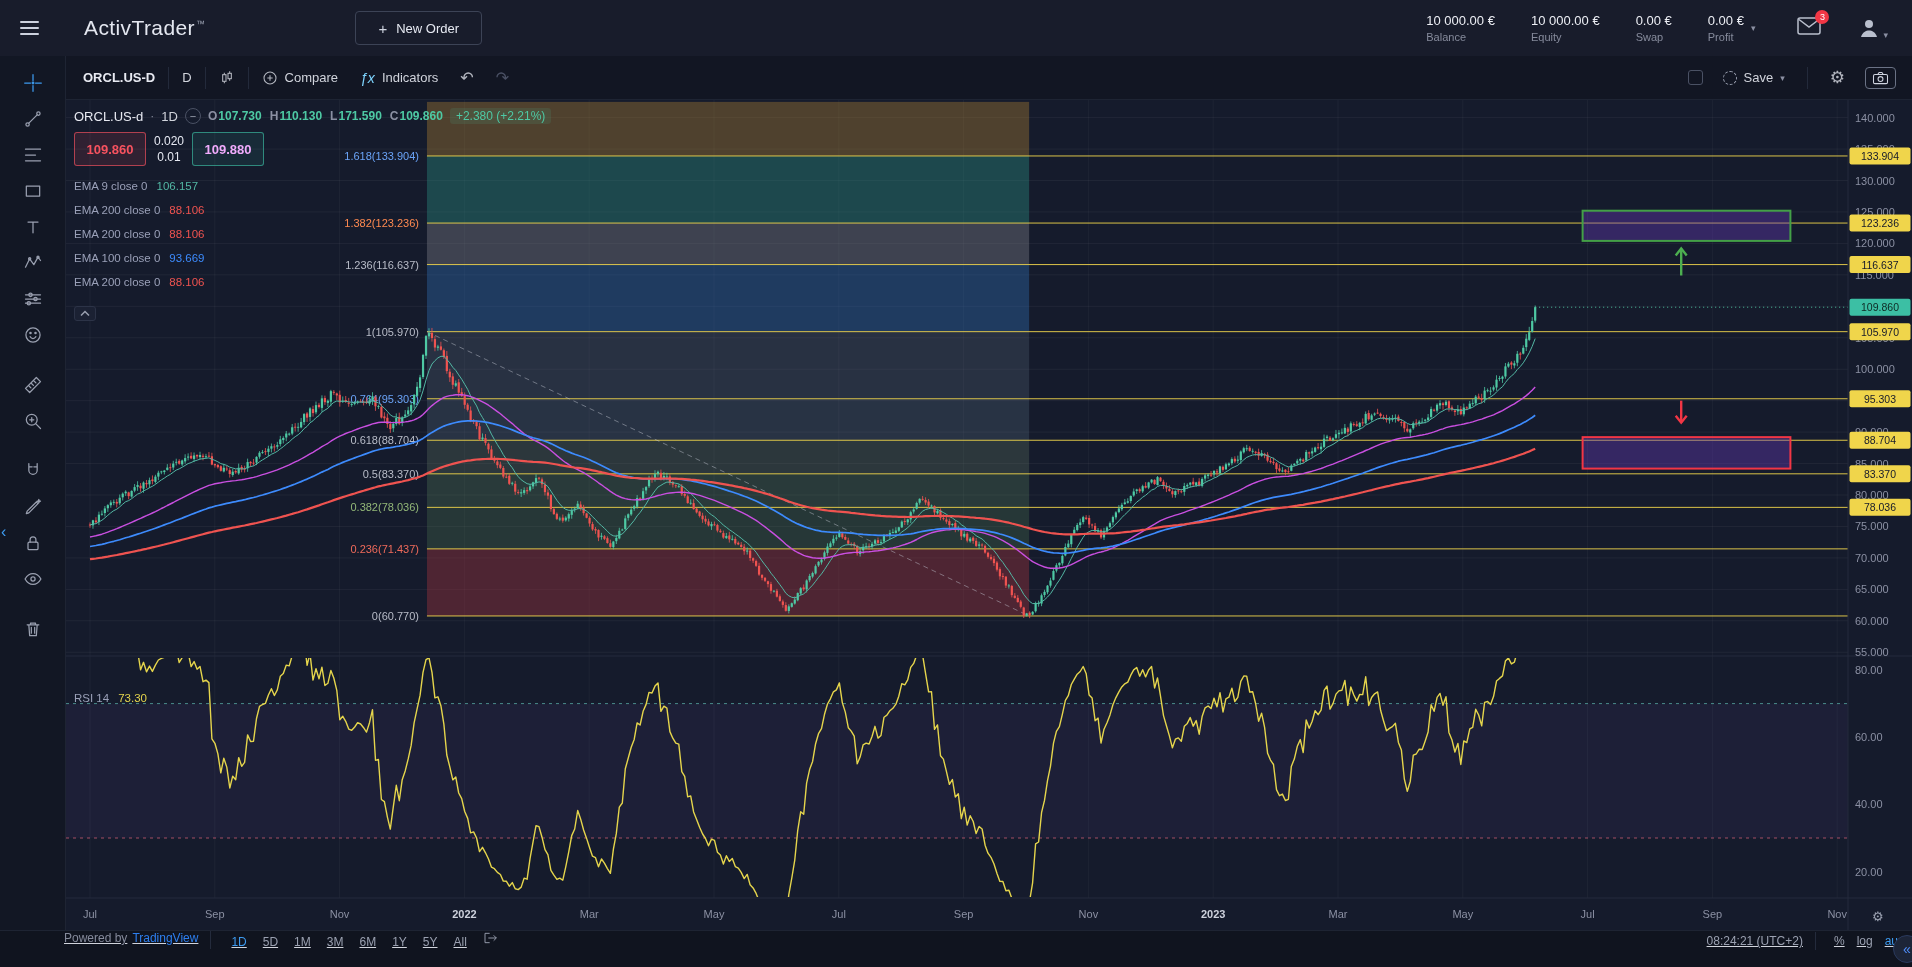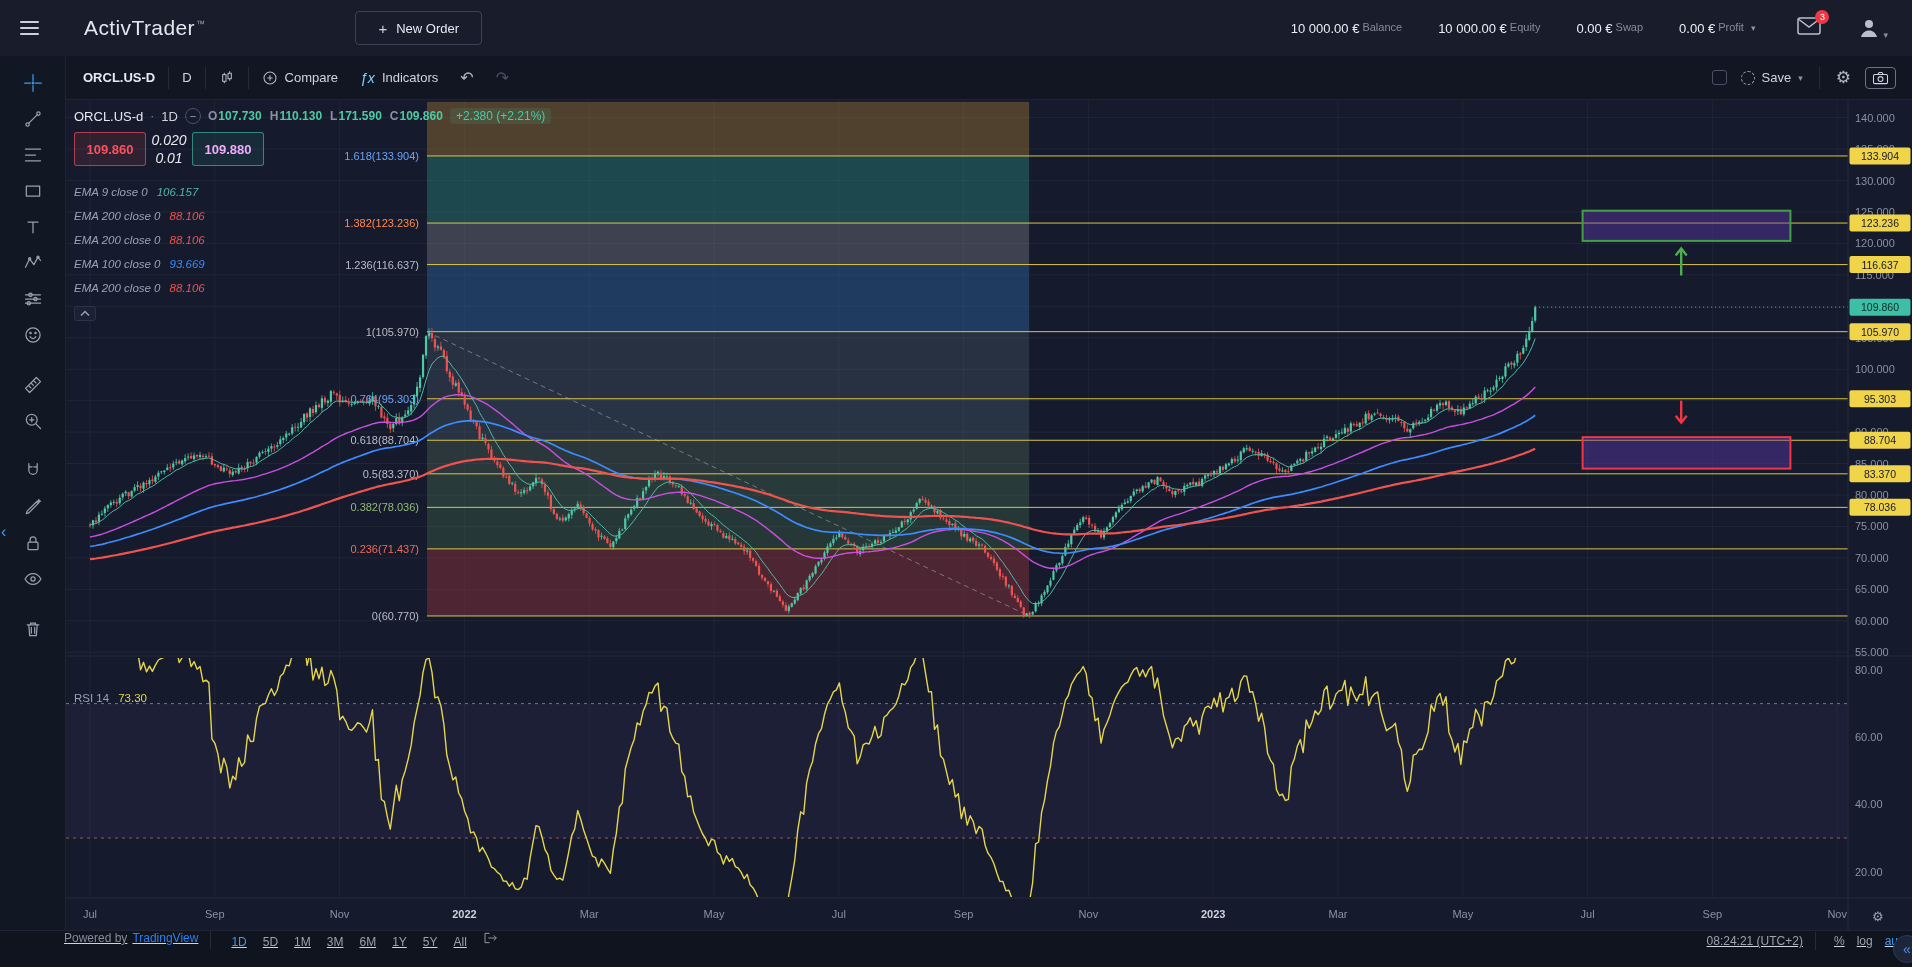--- a/index.html
+++ b/index.html
@@ -11,21 +11,21 @@
   .topbar { flex:0 0 56px; background:#181c2b; display:flex; align-items:center; }
   .menu-btn { width:58px; display:flex; justify-content:center; cursor:pointer; }
   .menu-btn .bars { display:flex; flex-direction:column; gap:4px; }
   .menu-btn .bars i { display:block; width:19px; height:2px; background:#ccd1de; border-radius:1px; }
   .logo { margin-left:26px; font-size:21px; color:#e4e7f0; letter-spacing:.4px; }
   .logo sup { font-size:9px; color:#9aa0b0; margin-left:1px; }
   .new-order-btn { margin-left:150px; height:34px; padding:0 22px; display:flex; align-items:center; gap:9px;
     background:transparent; border:1px solid #3c4356; border-radius:4px; color:#e6e9f2; font-size:13px; cursor:pointer; }
   .new-order-btn .plus { font-size:15px; color:#cfd4e0; }
   .topbar-right { margin-left:auto; display:flex; align-items:center; gap:36px; padding-right:24px; }
-  .acct { display:flex; flex-direction:row; gap:3px;text-align:right; }
+  .acct { display:flex; flex-direction:column; gap:3px; }
   .acct .val { font-size:13px; color:#eceef4; }
   .acct .lab { font-size:11px; color:#868b9c; }
   .acct-profit { display:flex; align-items:center; gap:7px; }
   .caret { font-size:9px; color:#8b90a3; }
   .mail-btn { position:relative; cursor:pointer; margin-left:6px; }
   .badge { position:absolute; top:-7px; right:-8px; min-width:14px; height:14px; border-radius:7px;
     background:#f23645; color:#fff; font-size:9px; display:flex; align-items:center; justify-content:center; padding:0 3px; }
   .avatar-btn { display:flex; align-items:flex-end; gap:2px; cursor:pointer; }
 
   
@@ -43,21 +43,21 @@
 
   
   .toolbar { flex:0 0 44px; background:#121623; border-bottom:1px solid #1e2433; display:flex; align-items:center; padding:0 6px; }
   .tb-item { display:flex; align-items:center; gap:7px; padding:0 11px; height:30px; font-size:13px; color:#d1d4dc;
     background:transparent; border:0; cursor:pointer; border-radius:3px; }
   .tb-sep { width:1px; height:22px; background:#232a3b; margin:0 2px; }
   .tb-sym { font-weight:600; color:#e8eaf2; }
   .glyph { font-size:16px; color:#b2b5be; }
   .glyph.disabled { color:#4a5064; }
   .fx { font-style:italic; font-size:14px; color:#7dd3fc; }
-  .toolbar-right { margin-left:auto; display:flex; align-items:center; gap:14px; padding-right:10px; }
+  .toolbar-right { margin-left:auto; display:flex; align-items:center; gap:20px; padding-right:10px; }
   .checkbox { width:15px; height:15px; border:1.5px solid #4a5164; border-radius:3px; cursor:pointer; }
   .save-group { display:flex; align-items:center; gap:7px; cursor:pointer; font-size:13px; color:#d1d4dc; }
   .dashed-circle { width:14px; height:14px; border:1px dashed #9aa0b0; border-radius:50%; }
   .gear-glyph { font-size:17px; color:#b2b5be; cursor:pointer; }
   .camera-btn { border:1px solid #6a7285; border-radius:4px; padding:3px 6px; display:flex; align-items:center; cursor:pointer; }
   .camera-btn svg { stroke:#cfd4e0; fill:none; stroke-width:1.5; }
 
   
   .chart-wrap { flex:1; position:relative; background:#151b2c; overflow:hidden; }
   #chart-svg { position:absolute; inset:0; font-family:"Liberation Sans", sans-serif; }
@@ -70,22 +70,22 @@
   .minus-circle { width:16px; height:16px; border:1px solid #4a5164; border-radius:50%; color:#9aa0b0;
     font-size:11px; display:flex; align-items:center; justify-content:center; cursor:pointer; }
   .ohlc { display:flex; gap:8px;font-weight:bold; }
   .ohlc .k { color:#8b90a3; }
   .ohlc .v { color:#4ec9a4; margin-left:1px; }
   .chg-badge { color:#4ec9a4; background:rgba(78,201,164,0.12); padding:1px 6px; border-radius:3px; }
   .legend-row2 { display:flex; align-items:center; margin-bottom:14px; }
   .trade-btn { width:72px; height:34px; border-radius:3px; font-size:13px; font-weight:700; cursor:pointer; }
   .sell-btn { background:rgba(247,82,95,0.12); border:1px solid rgba(247,82,95,0.65); color:#f7525f; }
   .buy-btn { background:rgba(60,191,164,0.10); border:1px solid rgba(60,191,164,0.65); color:#f0abfc; }
-  .spread { width:46px; display:flex; flex-direction:column; align-items:center; gap:2px; font-size:14px; color:#e6e9f2;font-style:italic; }
-  .ind-row { height:24px; display:flex; align-items:center; font-size:11.5px; cursor:pointer;font-style:italic; }
+  .spread { width:46px; display:flex; flex-direction:column; align-items:center; gap:2px; font-size:12px; color:#e6e9f2; }
+  .ind-row { height:24px; display:flex; font-size:11.5px; cursor:pointer; }
   .ind-name { color:#9aa0b8; }
   .ind-val { margin-left:9px; }
   .legend-collapse { margin-top:6px; width:22px; height:15px; background:#1b2133; border:1px solid #2c3347;
     border-radius:3px; display:flex; align-items:center; justify-content:center; cursor:pointer; }
   .legend-collapse svg { stroke:#9aa0b0; fill:none; stroke-width:1.5; }
   .rsi-legend { position:absolute; left:8px; top:592px; z-index:5; font-size:11.5px; display:flex; gap:9px; }
   .rsi-name { color:#9aa0b8; }
 
   
   .bottombar { flex:0 0 37px; background:#10141f; border-top:1px solid #1e2433; display:flex; align-items:flex-start;

